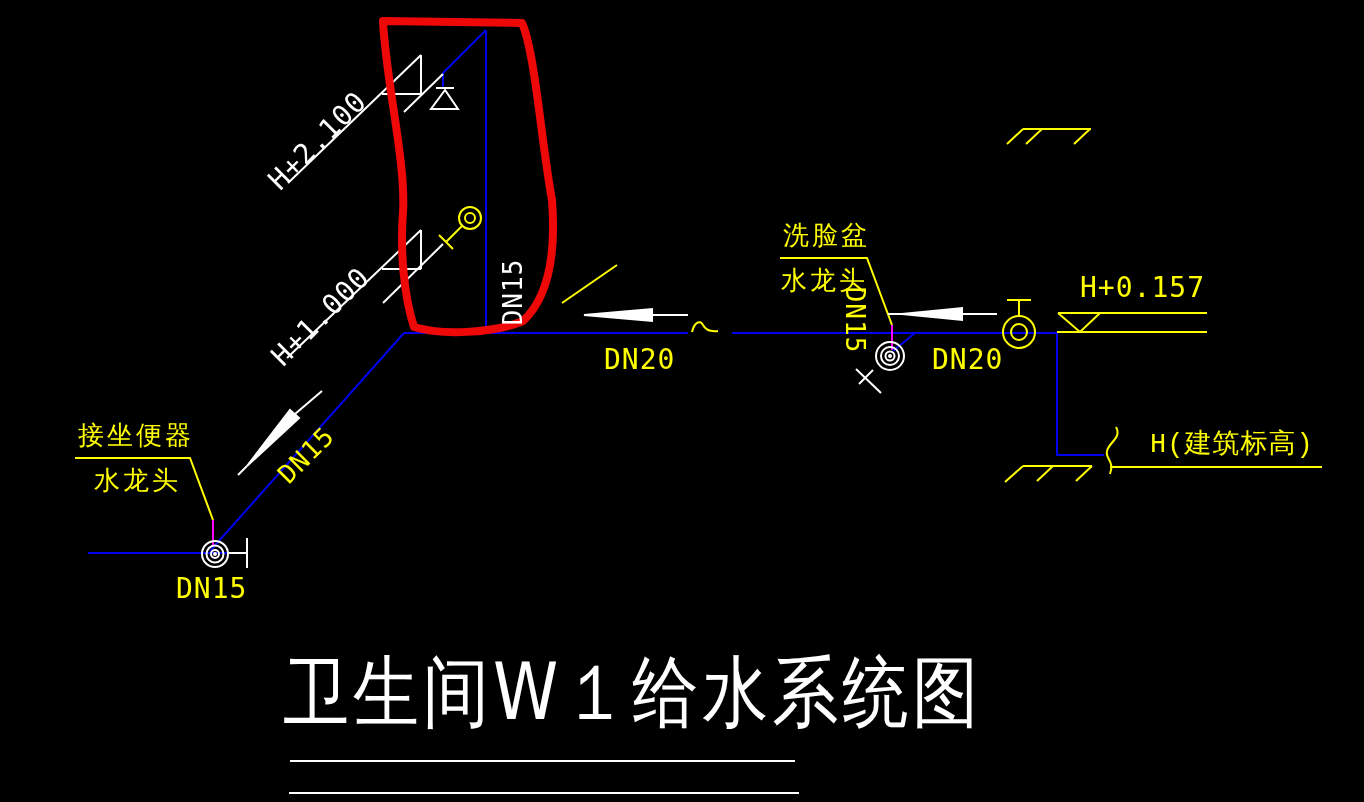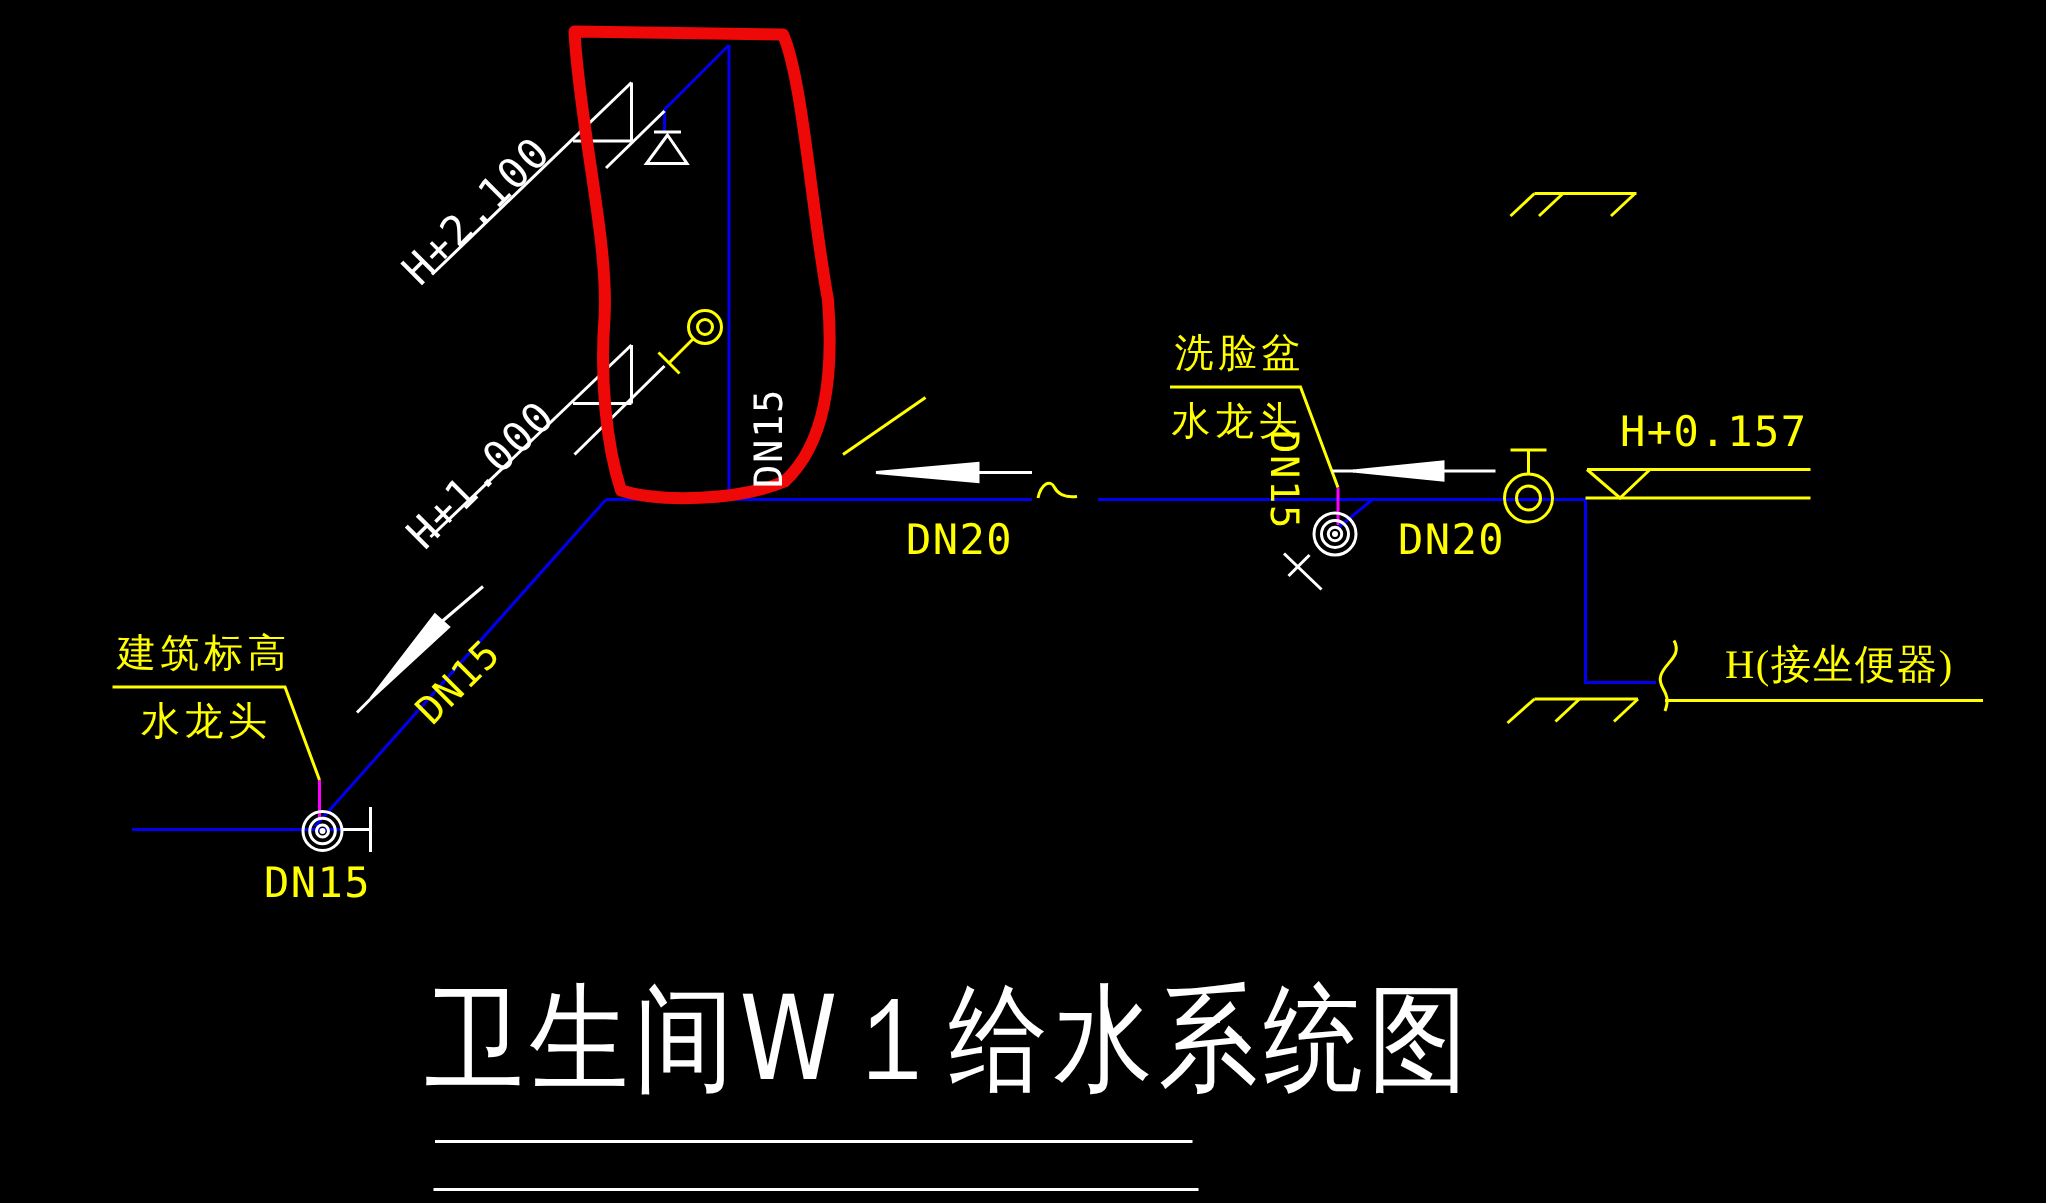--- a/index.html
+++ b/index.html
@@ -6,21 +6,21 @@
   #stage{
     position:relative;width:1364px;height:802px;background:#000000;
     overflow:hidden;font-family:"DejaVu Sans", sans-serif;
   }
   #stage svg{position:absolute;left:0;top:0;}
   .lbl{
     position:absolute;color:#ffff00;white-space:nowrap;
     font-family:"DejaVu Sans Mono", monospace;
     font-weight:400;letter-spacing:1px;
   }
-  .cjk{font-family:Liberation Serif, serif;letter-spacing:3px;}
+  .cjk{font-family:Liberation Mono, monospace;letter-spacing:3px;}
   .white{color:#ffffff;}
   .rot-45{transform:rotate(-45deg);}
   .rot-90cw{transform:rotate(90deg);}
   .rot-90ccw{transform:rotate(-90deg);}
   .ctr{text-align:center;}
   #title{
     position:absolute;left:283px;top:640px;width:520px;
     color:#ffffff;font-size:66px;letter-spacing:4px;
     font-family:"DejaVu Sans", sans-serif;font-weight:400;
     transform:scaleY(1.18);transform-origin:left top;white-space:nowrap;
@@ -170,21 +170,21 @@
 
   <div class="lbl white rot-45 ctr" style="left:240px;top:124px;width:155px;font-size:28px;">H+2.100</div>
   <div class="lbl white rot-45 ctr" style="left:243px;top:300px;width:155px;font-size:28px;">H+1.000</div>
   <div class="lbl white rot-90ccw ctr" style="left:468px;top:277px;width:90px;font-size:26px;">DN15</div>
   <div class="lbl rot-45 ctr" style="left:247px;top:440px;width:118px;font-size:26px;">DN15</div>
   <div class="lbl" style="left:176px;top:572px;font-size:28px;">DN15</div>
   <div class="lbl rot-90cw ctr" style="left:810px;top:305px;width:90px;font-size:26px;">DN15</div>
   <div class="lbl" style="left:604px;top:343px;font-size:28px;">DN20</div>
   <div class="lbl" style="left:932px;top:343px;font-size:28px;">DN20</div>
   <div class="lbl" style="left:1080px;top:271px;font-size:28px;">H+0.157</div>
-  <div class="lbl cjk" style="left:1150px;top:425px;font-size:27px;letter-spacing:1px;">H(接坐便器)</div>
+  <div class="lbl cjk" style="left:1150px;top:425px;font-size:27px;letter-spacing:1px;">H(建筑标高)</div>
 
-  <div class="lbl cjk" style="left:78px;top:418px;font-size:26px;">建筑标高</div>
+  <div class="lbl cjk" style="left:78px;top:418px;font-size:26px;">接坐便器</div>
   <div class="lbl cjk" style="left:94px;top:463px;font-size:26px;">水龙头</div>
   <div class="lbl cjk" style="left:783px;top:218px;font-size:26px;">洗脸盆</div>
   <div class="lbl cjk" style="left:781px;top:263px;font-size:26px;">水龙头</div>
 
   <div id="title">卫生间W１给水系统图</div>
 </div>
 
 </body></html>

